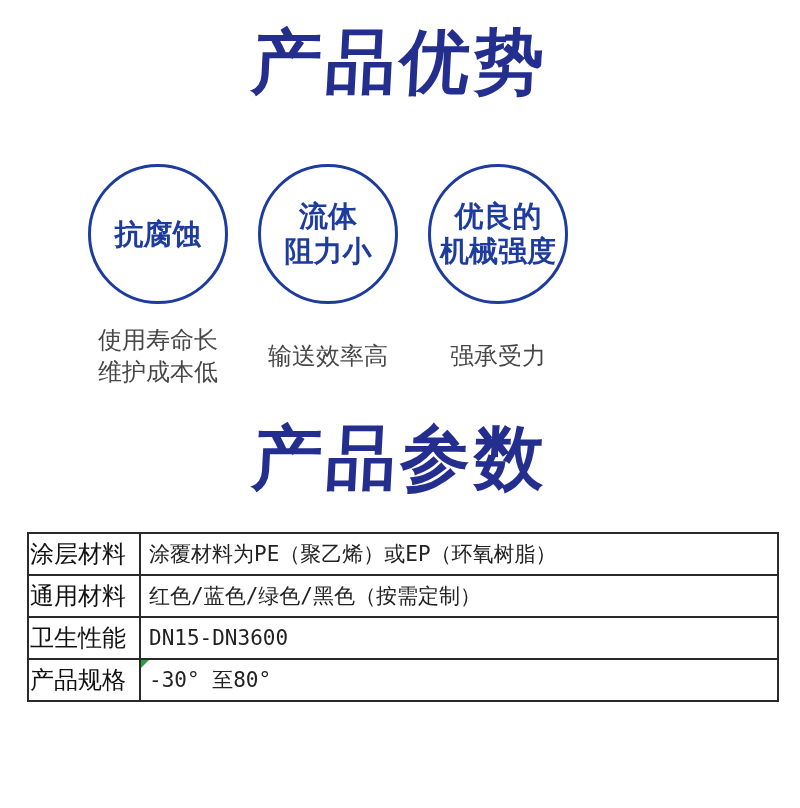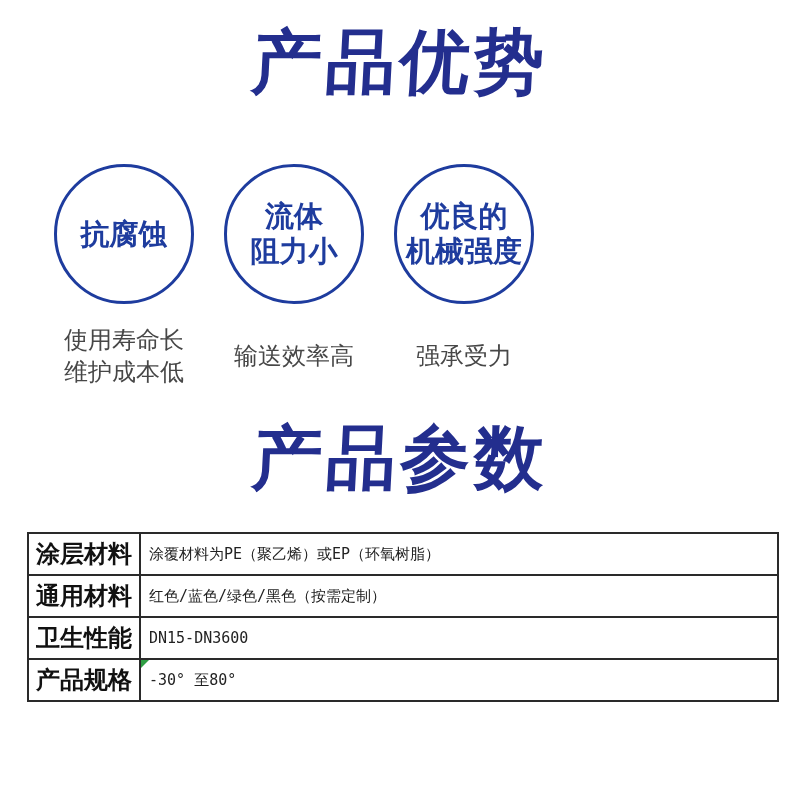--- a/index.html
+++ b/index.html
@@ -29,21 +29,21 @@
     line-height: 1.15;
     transform: skewX(-3deg);
     font-family: "Liberation Sans", sans-serif;
   }
   .title-1 { padding-top: 22px; height: 92px; }
   .title-2 { margin-top: 28px; height: 92px; }
 
   
   .adv-row {
     margin-top: 50px;
-    padding-left: 39px;
+    padding-left: 73px;
     display: flex;
   }
   .adv-item {
     width: 170px;
     display: flex;
     flex-direction: column;
     align-items: center;
   }
   .adv-circle {
     width: 134px;
@@ -87,29 +87,29 @@
   }
   .param-table td {
     border: 2px solid #2a2a2a;
     height: 38px;
     vertical-align: middle;
     overflow: hidden;
     white-space: nowrap;
   }
   .param-label {
     width: 108px;
-    text-align: center;
-    font-weight: bold;
+    text-align: left;
+    font-weight: normal;
     font-size: 24px;
     color: #111111;
     font-family: "Liberation Sans", sans-serif;
   }
   .param-value {
     padding-left: 8px;
-    font-size: 15px;
+    font-size: 21px;
     color: #222222;
     font-family: "DejaVu Sans Mono", monospace;
     position: relative;
   }
   .corner-marker {
     position: absolute;
     top: 0;
     left: 0;
     width: 0;
     height: 0;

